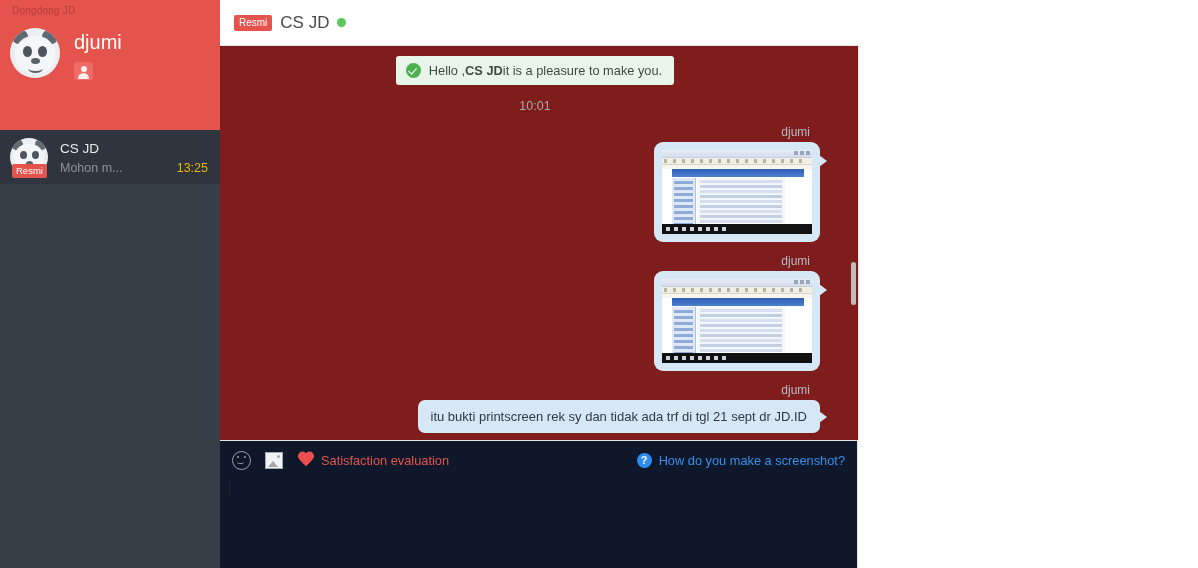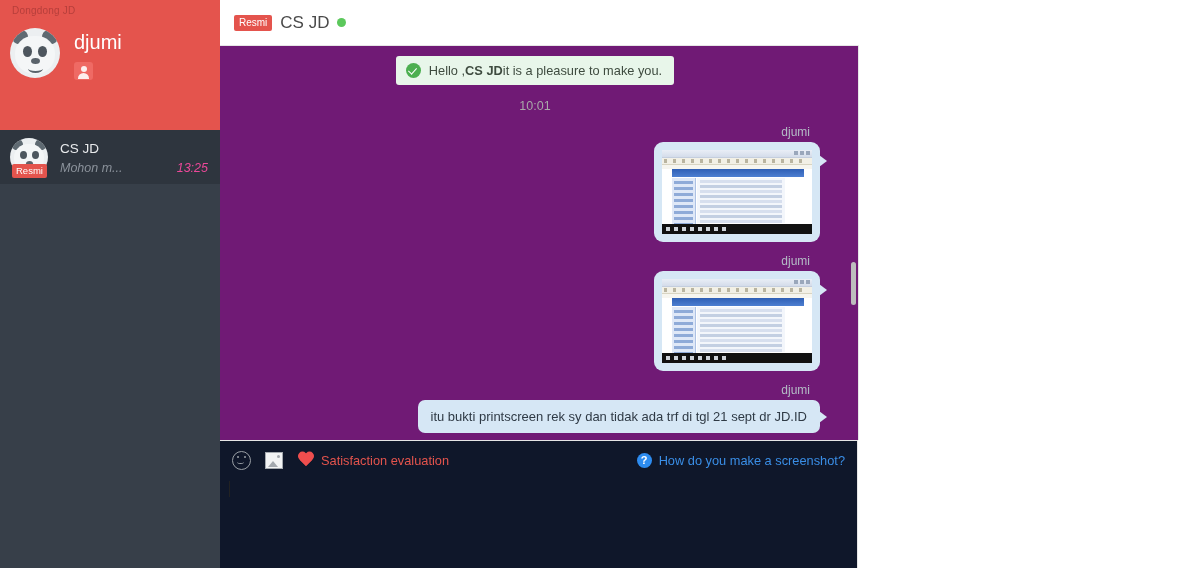--- a/index.html
+++ b/index.html
@@ -205,28 +205,27 @@
   .contact-name {
     color: #e8eaec;
     font-size: 13.5px;
     line-height: 18px;
   }
   .contact-preview-row {
     display: flex;
     align-items: center;
     justify-content: space-between;
     margin-top: 3px;
-    font-style: italic;
   }
   .contact-preview {
     color: #8b929b;
     font-size: 12.5px;
   }
   .contact-time {
-    color: #ec4899;
+    color: #eab308;
     font-size: 12.5px;
   }
 
   
   .main {
     flex: 1;
     height: 568px;
     position: relative;
     background: #ffffff;
     overflow: hidden;
@@ -258,21 +257,21 @@
   }
 
   .messages-wrap {
     position: absolute;
     left: 0;
     top: 46px;
     width: 638px;
     height: 394px;
     overflow: hidden;
     border-right: 1px solid #e6e6e6;
-    background: #701a75;
+    background: #7f1d1d;
   }
   .messages {
     padding: 0 22px 0 14px;
     position: relative;
   }
 
   .sys-row {
     display: flex;
     justify-content: center;
     margin-top: 10px;

